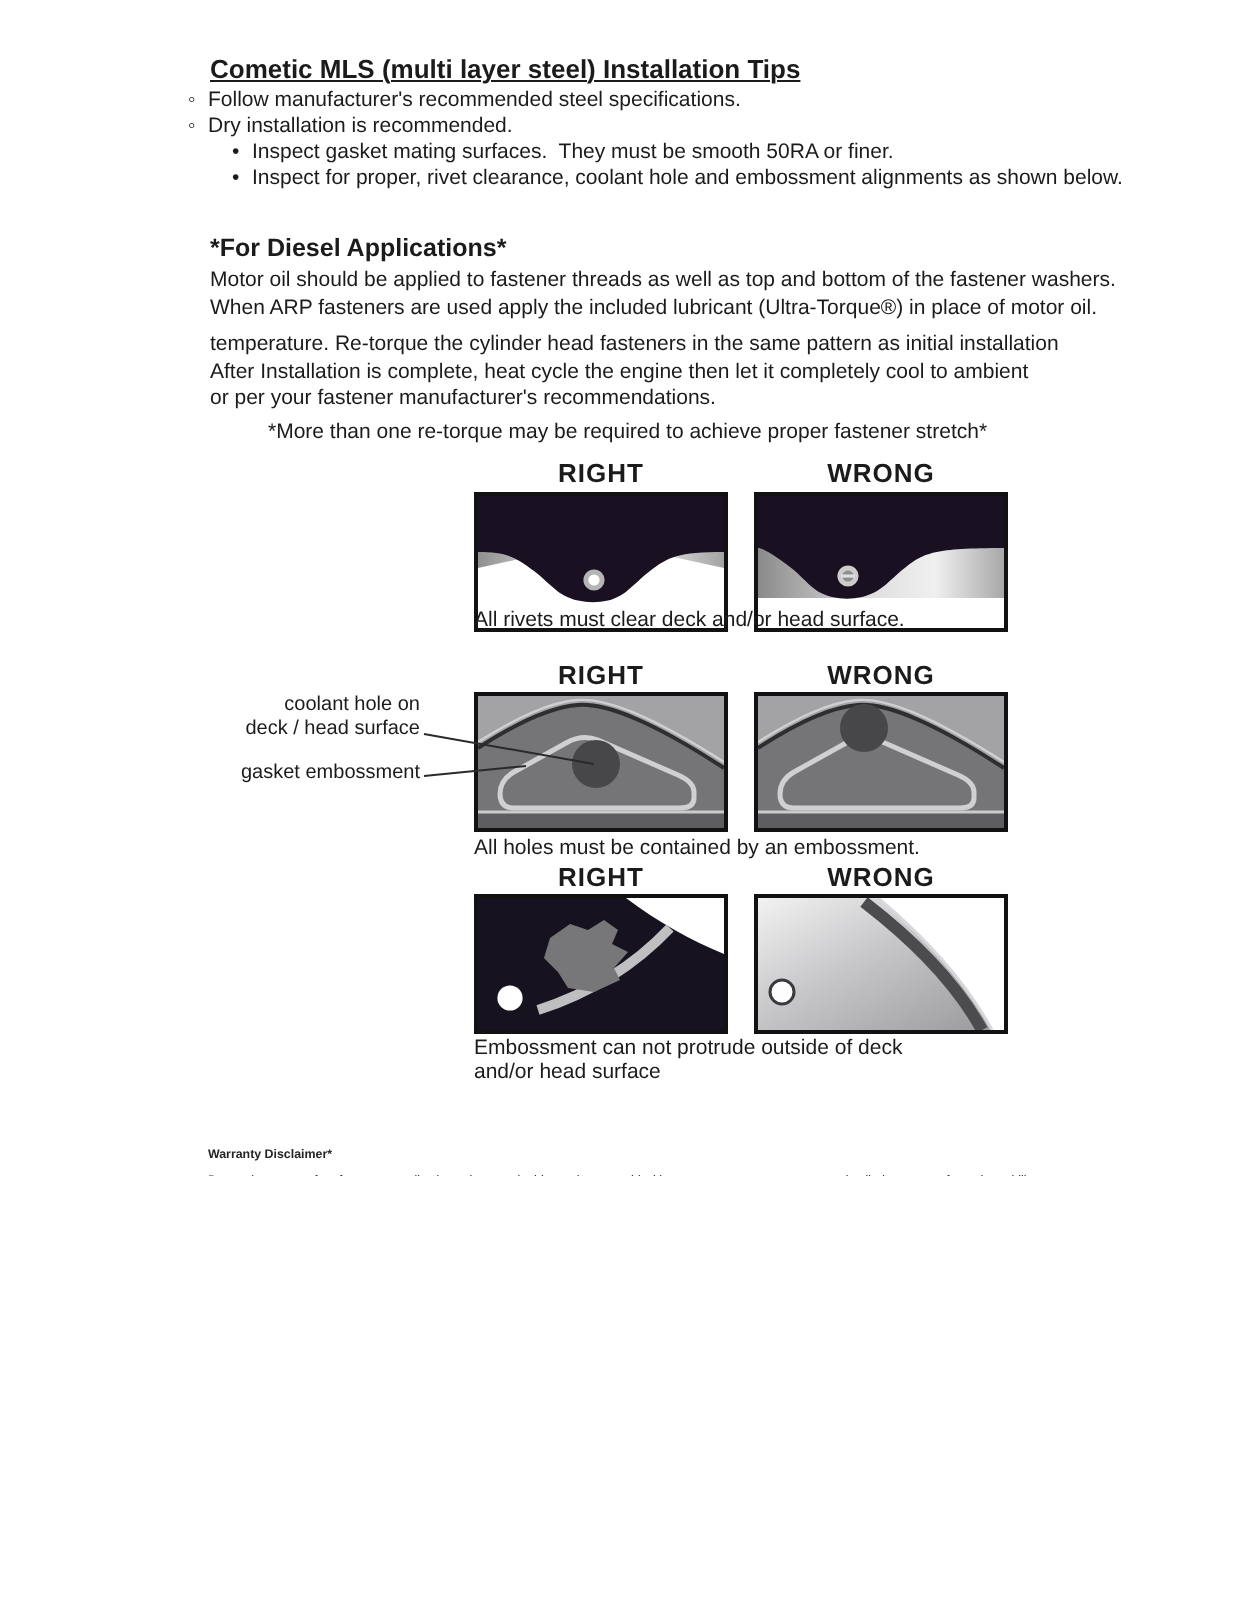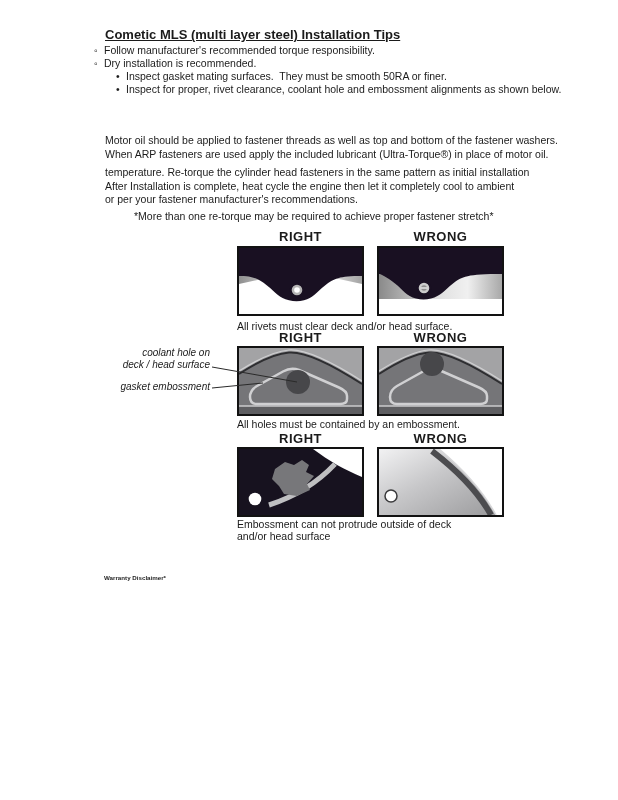--- a/index.html
+++ b/index.html
@@ -24,46 +24,47 @@
   .p1 { top:134px; }
   .p2 { top:166px; }
   .note { position:absolute; left:105px; top:210px; font-size:10.5px; white-space:pre;margin-left:29px; }
 
   .dlabel { position:absolute; width:127px; text-align:center; font-size:13px; font-weight:bold; letter-spacing:0.5px; }
   .dbox { position:absolute; width:123px; height:66px; border:2px solid #121212; background:#fff; }
   .dbox svg { display:block; }
   .dcap { position:absolute; left:237px; font-size:10.5px; white-space:pre; }
 
   .callout { position:absolute; left:98px; width:112px; text-align:right; font-size:10px; line-height:11.5px; }
-  .callout div { white-space:pre;font-style:italic; }
+  .callout div { white-space:pre; }
   .c1 { top:347px; }
   .c2 { top:381px; }
   .leaders { position:absolute; left:96px; top:345px; width:210px; height:60px; z-index:6; pointer-events:none; }
 
   .legal { position:absolute; left:104px; top:575px; font-size:6.2px; line-height:6.9px; color:#242424; }
   .legal .lh { font-weight:bold; margin-bottom:6px; white-space:pre; }
   .legal .ln { white-space:pre; }
   .legal .gap { margin-top:6px; }
 
   .code { position:absolute; left:389px; top:759px; font-size:15px; color:#0f172a; letter-spacing:0.3px; white-space:pre; }
 </style>
 </head>
 <body>
 
 <div class="page">
 
   <div class="title">Cometic MLS (multi layer steel) Installation Tips</div>
 
   <div class="tips">
-    <div class="tip"><span class="mk">◦</span><span>Follow manufacturer's recommended torque responsibility.</span></div>
+    <div class="tip"><span class="mk">◦</span><span>Follow manufacturer's recommended steel specifications.</span></div>
     <div class="tip"><span class="mk">◦</span><span>Dry installation is recommended.</span></div>
     <div class="tip sub"><span class="mk">•</span><span>Inspect gasket mating surfaces.  They must be smooth 50RA or finer.</span></div>
     <div class="tip sub"><span class="mk">•</span><span>Inspect for proper, rivet clearance, coolant hole and embossment alignments as shown below.</span></div>
   </div>
 
+  <div class="diesel-h">*For Diesel Applications*</div>
 
   <div class="para p1">
     <div>Motor oil should be applied to fastener threads as well as top and bottom of the fastener washers.</div>
     <div>When ARP fasteners are used apply the included lubricant (Ultra-Torque®) in place of motor oil.</div>
   </div>
   <div class="para p2">
     <div>temperature. Re-torque the cylinder head fasteners in the same pattern as initial installation</div>
     <div>After Installation is complete, heat cycle the engine then let it completely cool to ambient</div>
     <div>or per your fastener manufacturer's recommendations.</div>
   </div>
@@ -106,21 +107,21 @@
       <rect width="123" height="66" fill="#ffffff"></rect>
       <rect x="0" y="26" width="123" height="25" fill="url(#gW)"></rect>
       <rect x="0" y="51" width="123" height="15" fill="#ffffff"></rect>
       <path d="M0,0 H123 V26 C88,26 83,28.5 74,35.5 C65,42.5 62,48 52,50.5 Q44.5,52.3 37,50.5 C27,48 25,42.5 16,35.5 C7,28.5 2,26 0,26 Z" fill="#191022"></path>
       <circle cx="45" cy="40" r="6.3" fill="#cccccc" stroke="#191022" stroke-width="2"></circle>
       <circle cx="45" cy="40" r="2.8" fill="#8d8d8d"></circle>
       <rect x="41.6" y="39.2" width="6.8" height="1.6" fill="#dedede"></rect>
     </svg>
   </div>
 
-  <div class="dcap" style="top:320px;">All rivets must clear deck and/or head surface.</div>
+  <div class="dcap" style="top:304px;">All rivets must clear deck and/or head surface.</div>
 
   <div class="dlabel" style="left:237px;top:330px;">RIGHT</div>
   <div class="dlabel" style="left:377px;top:330px;">WRONG</div>
 
   <div class="callout c1">
     <div>coolant hole on</div>
     <div>deck / head surface</div>
   </div>
   <div class="callout c2">
     <div>gasket embossment</div>

